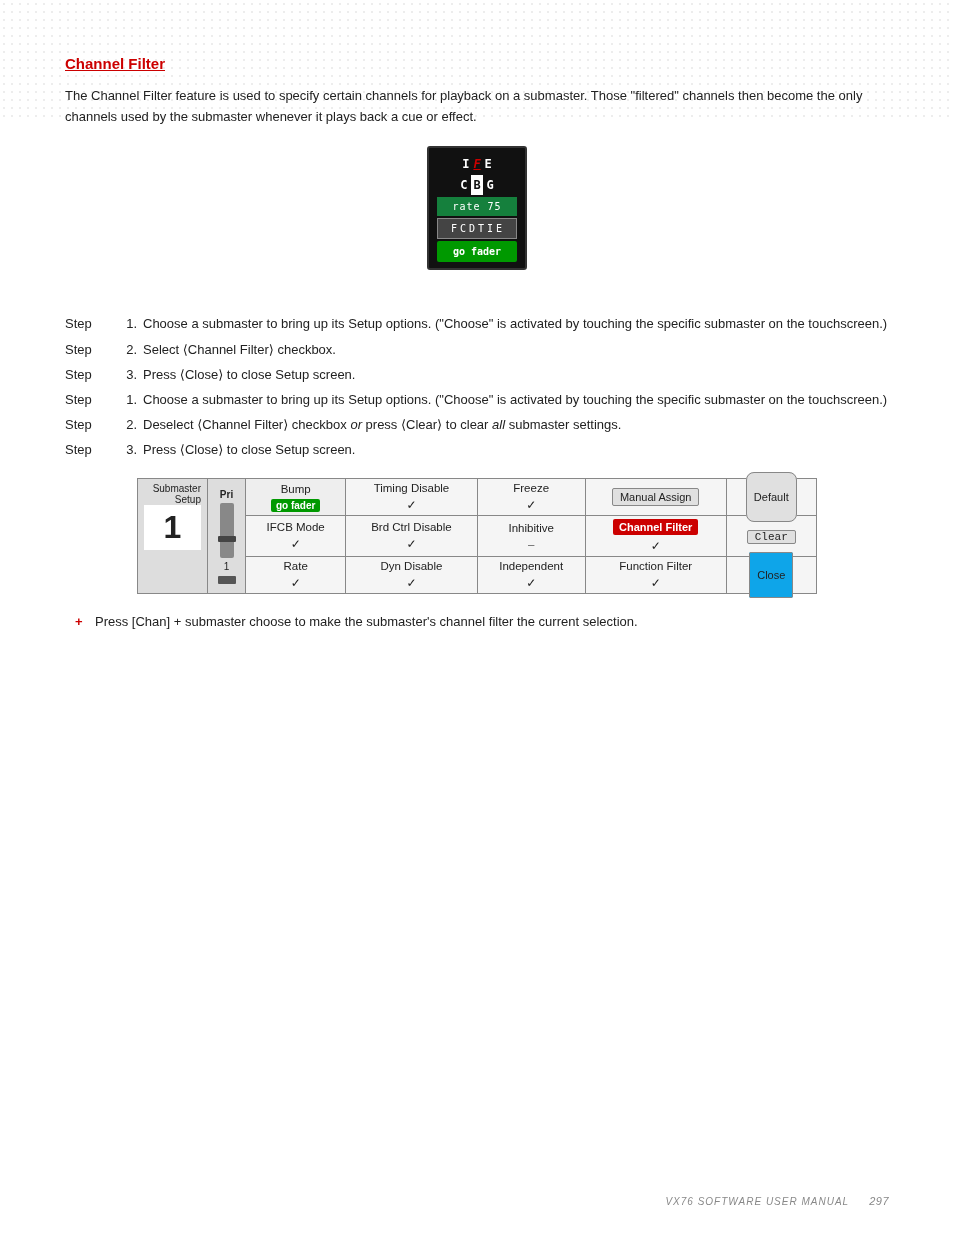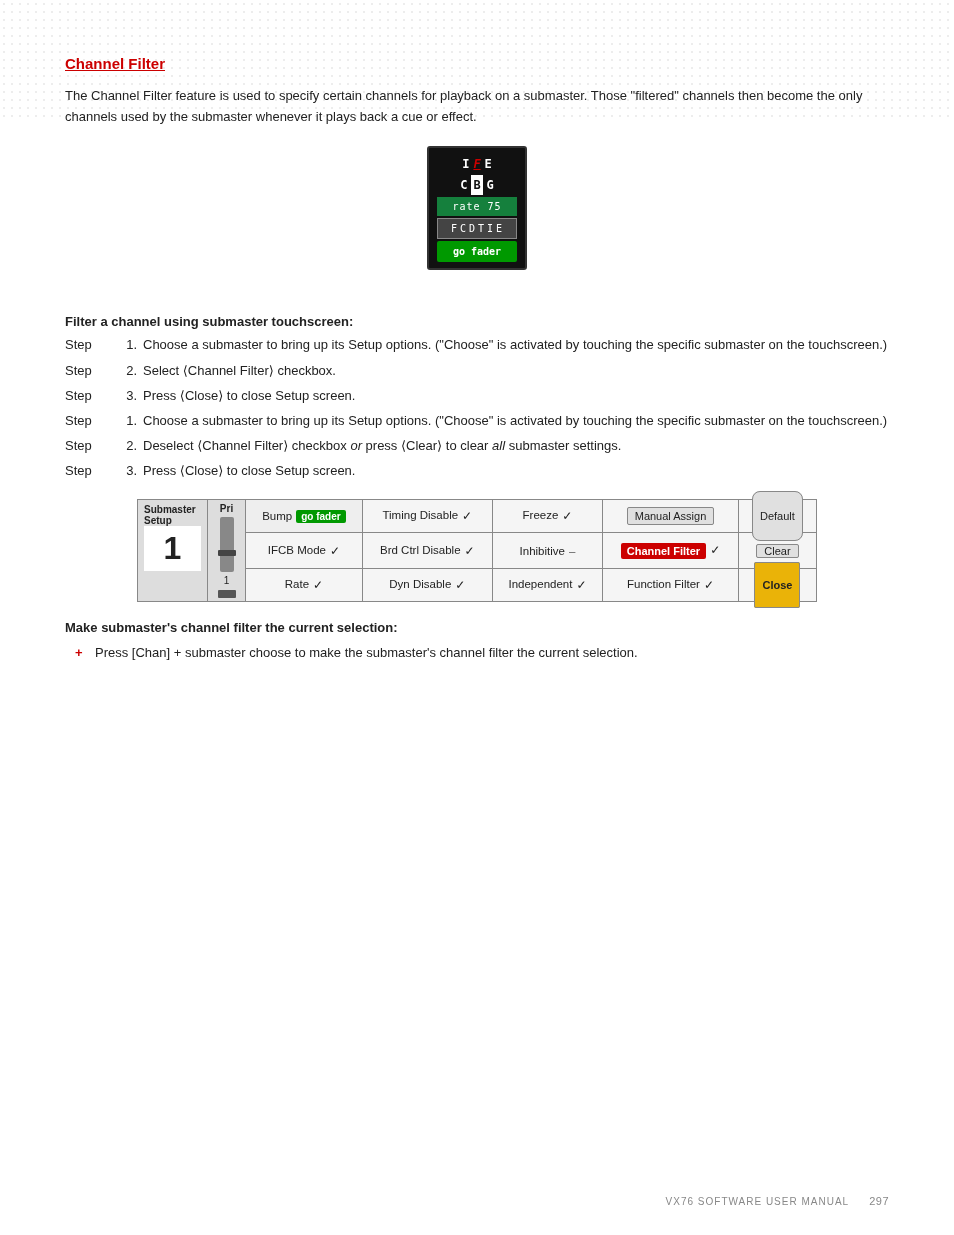--- a/index.html
+++ b/index.html
@@ -214,29 +214,29 @@
       border-radius: 8px;
       text-align: center;
     }
 
     .btn-clear {
       background: #e0e0e0;
       border: 1px solid #888;
       padding: 0 7px;
       font-size: 11px;
       border-radius: 2px;
+      font-family: Liberation Mono, monospace;
     }
 
     .btn-close {
-      background: #eab308;
+      background: #0ea5e9;
       border: 1px solid #888;
       padding: 16px 7px;
       font-size: 11px;
       border-radius: 2px;
-      font-weight: bold;
     }
 
     .manual-assign-btn {
       background: #e0e0e0;
       border: 1px solid #888;
       padding: 2px 7px;
       font-size: 11px;
       border-radius: 2px;
     }
 
@@ -268,20 +268,21 @@
       bottom: 28px;
       left: 0;
       right: 65px;
       display: flex;
       justify-content: flex-end;
       align-items: center;
       gap: 20px;
       font-size: 10px;
       color: #888;
       letter-spacing: 0.5px;
+      font-style: italic;
     }
 
     .footer-title {
       text-transform: uppercase;
       letter-spacing: 1px;
     }
 
     .footer-page {
       font-size: 11px;
       color: #888;
@@ -310,22 +311,24 @@
       height: 6px;
       background: #444;
       position: absolute;
       left: -2px;
       top: 60%;
       border-radius: 1px;
     }
 
     .cell-check {
       display: flex;
+      align-items: center;
       justify-content: center;
       gap: 4px;
+      flex-direction: column;
     }
   </style>
 </head>
 <body>
 
 <div class="bg-map"></div>
 
 <div class="page-content">
 
   <div class="section-title">Channel Filter</div>
@@ -350,21 +353,20 @@
         <span>C</span>
         <span>D</span>
         <span>T</span>
         <span>I</span>
         <span>E</span>
       </div>
       <span class="ts-go">go fader</span>
     </div>
   </div>
 
-  <div class="step-heading">Filter a channel using submaster touchscreen:</div>
 
   <div class="step-row">
     <span class="step-label">Step</span>
     <span class="step-num">1.</span>
     <span class="step-text">Choose a submaster to bring up its Setup options. ("Choose" is activated by touching the specific submaster on the touchscreen.)</span>
   </div>
   <div class="step-row">
     <span class="step-label">Step</span>
     <span class="step-num">2.</span>
     <span class="step-text">Select ⟨Channel Filter⟩ checkbox.</span>
@@ -392,21 +394,21 @@
     <span class="step-text">Press ⟨Close⟩ to close Setup screen.</span>
   </div>
 
   <div class="submaster-table-wrapper">
     <table class="submaster-table">
       <tbody>
 
         <tr>
 
           <td rowspan="3" class="submaster-setup-cell" style="width:70px; vertical-align:top; padding:4px 6px;">
-            <div style="font-size:10px; font-weight:bold; text-align:left;">Submaster<br>Setup</div>
+            <div style="font-size:10px; font-weight:normal; text-align:right;">Submaster<br>Setup</div>
             <div class="sub-number">1</div>
           </td>
           <td rowspan="3" class="pri-col" style="width:38px;">
             <div style="font-size:10px; font-weight:bold; margin-bottom:2px;">Pri</div>
             <div class="slider-bar">
               <div class="slider-handle"></div>
             </div>
             <div style="font-size:10px; text-align:center; margin-top:2px;">1</div>
             <div style="width:18px; height:8px; background:#555; margin:4px auto 0 auto; border-radius:1px;"></div>
           </td>
@@ -493,21 +495,20 @@
             </div>
           </td>
           <td>
             <span class="btn-close">Close</span>
           </td>
         </tr>
       </tbody>
     </table>
   </div>
 
-  <div class="make-heading">Make submaster's channel filter the current selection:</div>
 
   <div class="plus-item">
     <span class="plus-marker">+</span>
     <span>Press [Chan] + submaster choose to make the submaster's channel filter the current selection.</span>
   </div>
 
 </div>
 
 <div class="footer">
   <span class="footer-title">VX76 SOFTWARE USER MANUAL</span>

